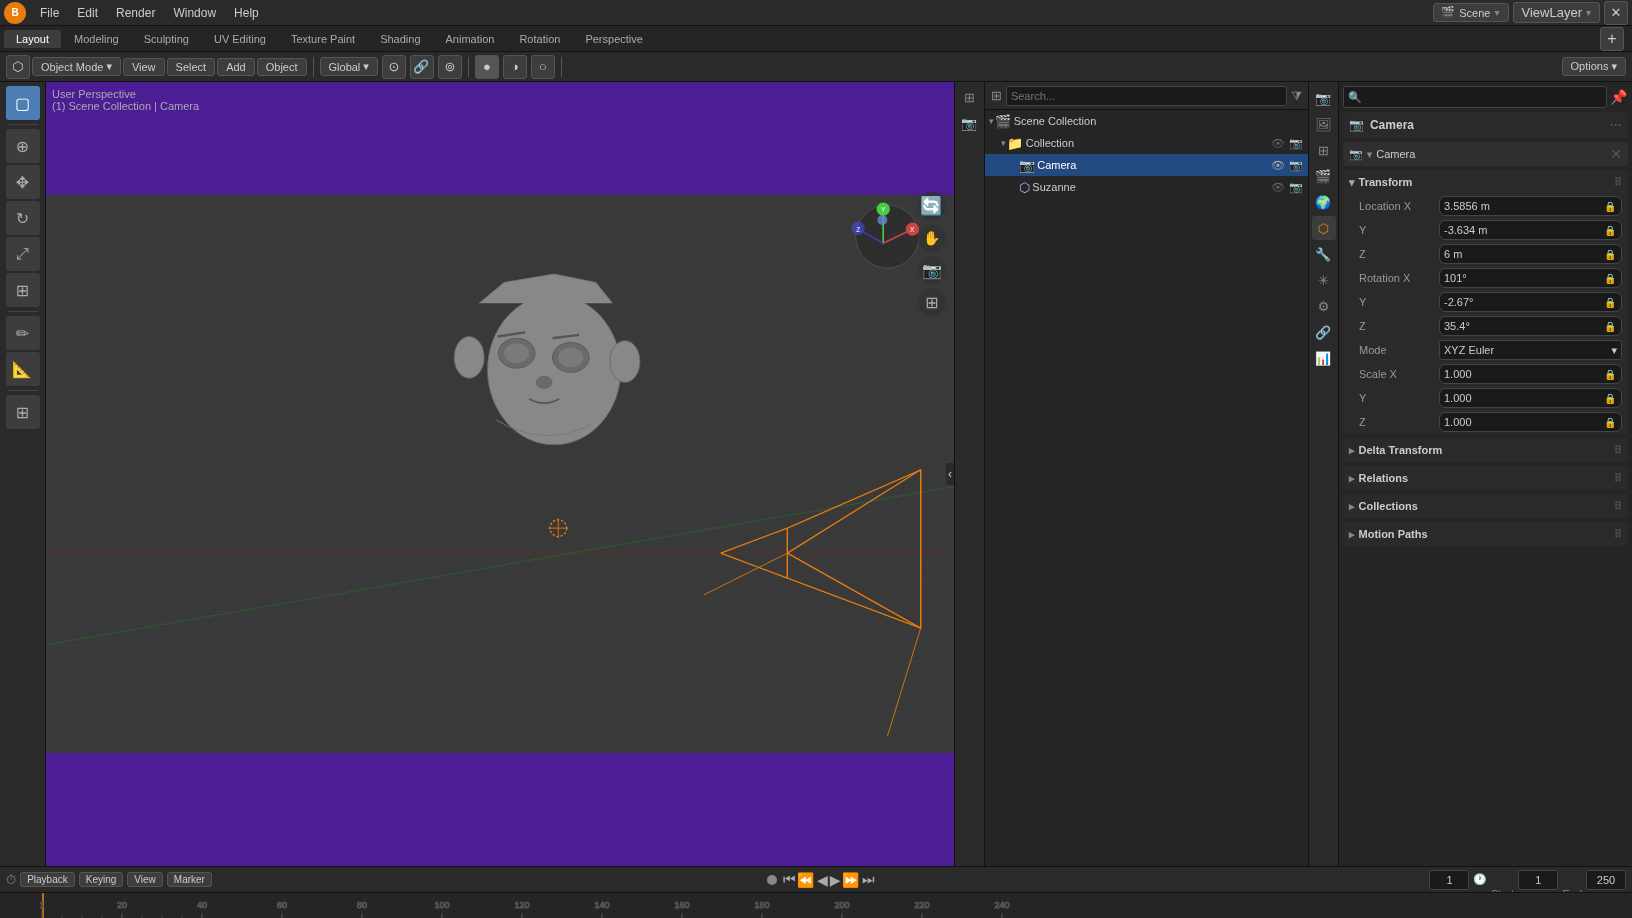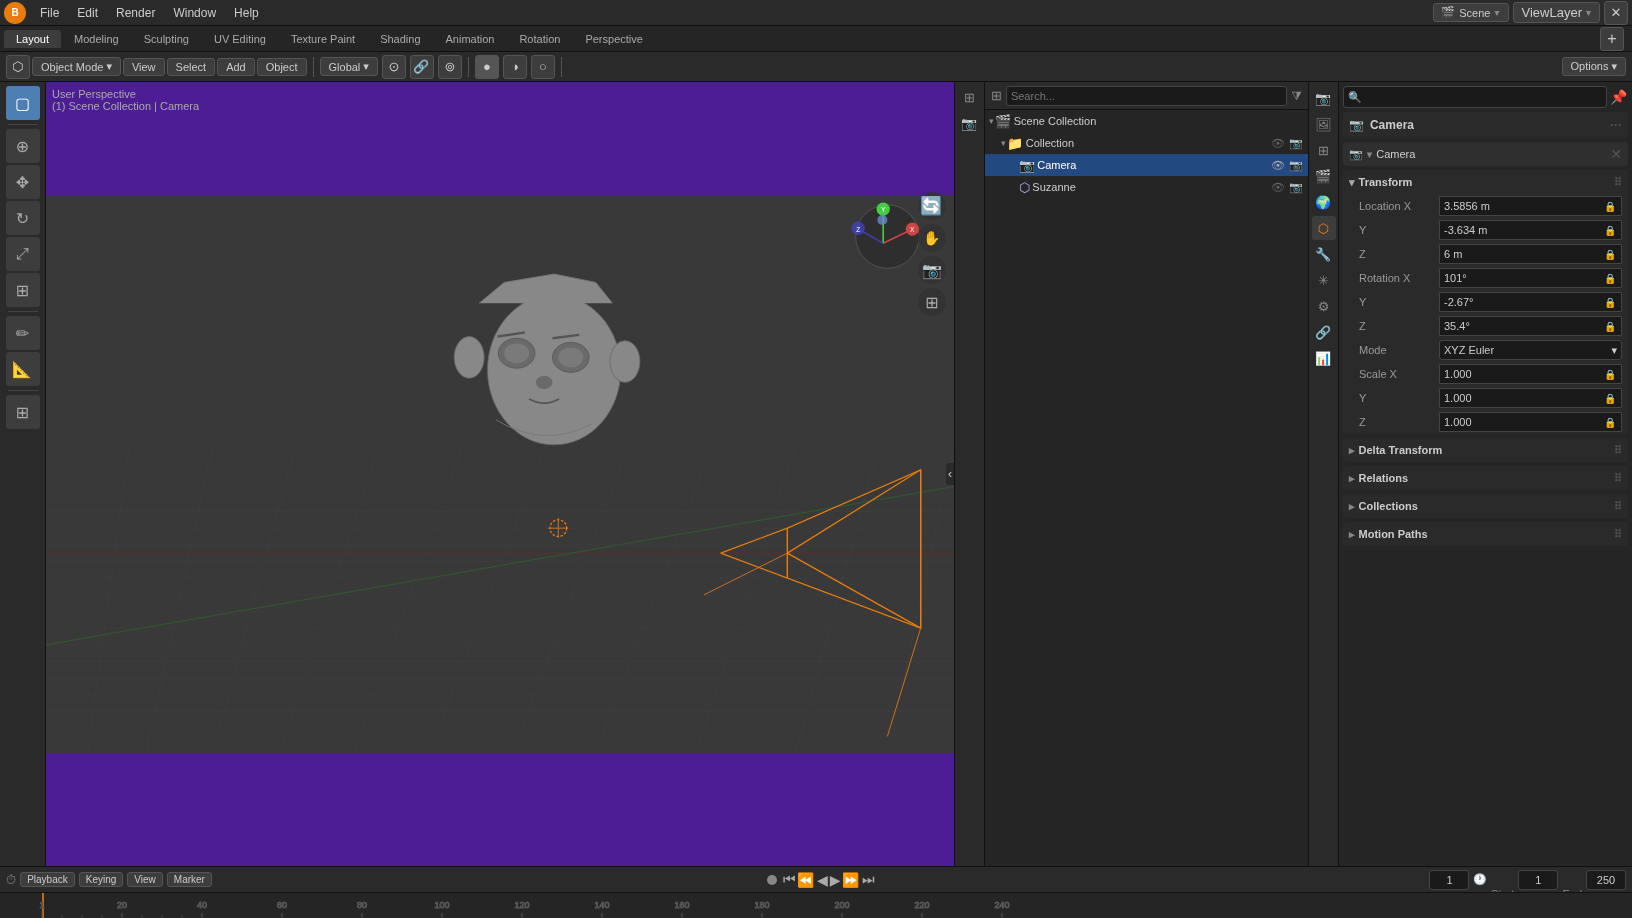--- a/index.html
+++ b/index.html
@@ -244,21 +244,21 @@
       display: flex; align-items: center;
       height: 24px;
       padding: 0 6px 0 16px;
     }
     .prop-label { width: 80px; color: #999; font-size: 11px; flex-shrink: 0; }
     .prop-value {
       flex: 1;
       height: 20px;
       background: #1a1a1a;
       border: 1px solid #444;
-      border-radius: 1px;
+      border-radius: 6px;
       color: #ccc;
       font-size: 11px;
       padding: 0 4px;
       display: flex; align-items: center;
       cursor: text;
     }
     .prop-value-text { flex: 1; }
     .prop-lock { color: #555; font-size: 10px; margin-left: 2px; }
     .prop-select {
       flex: 1;

